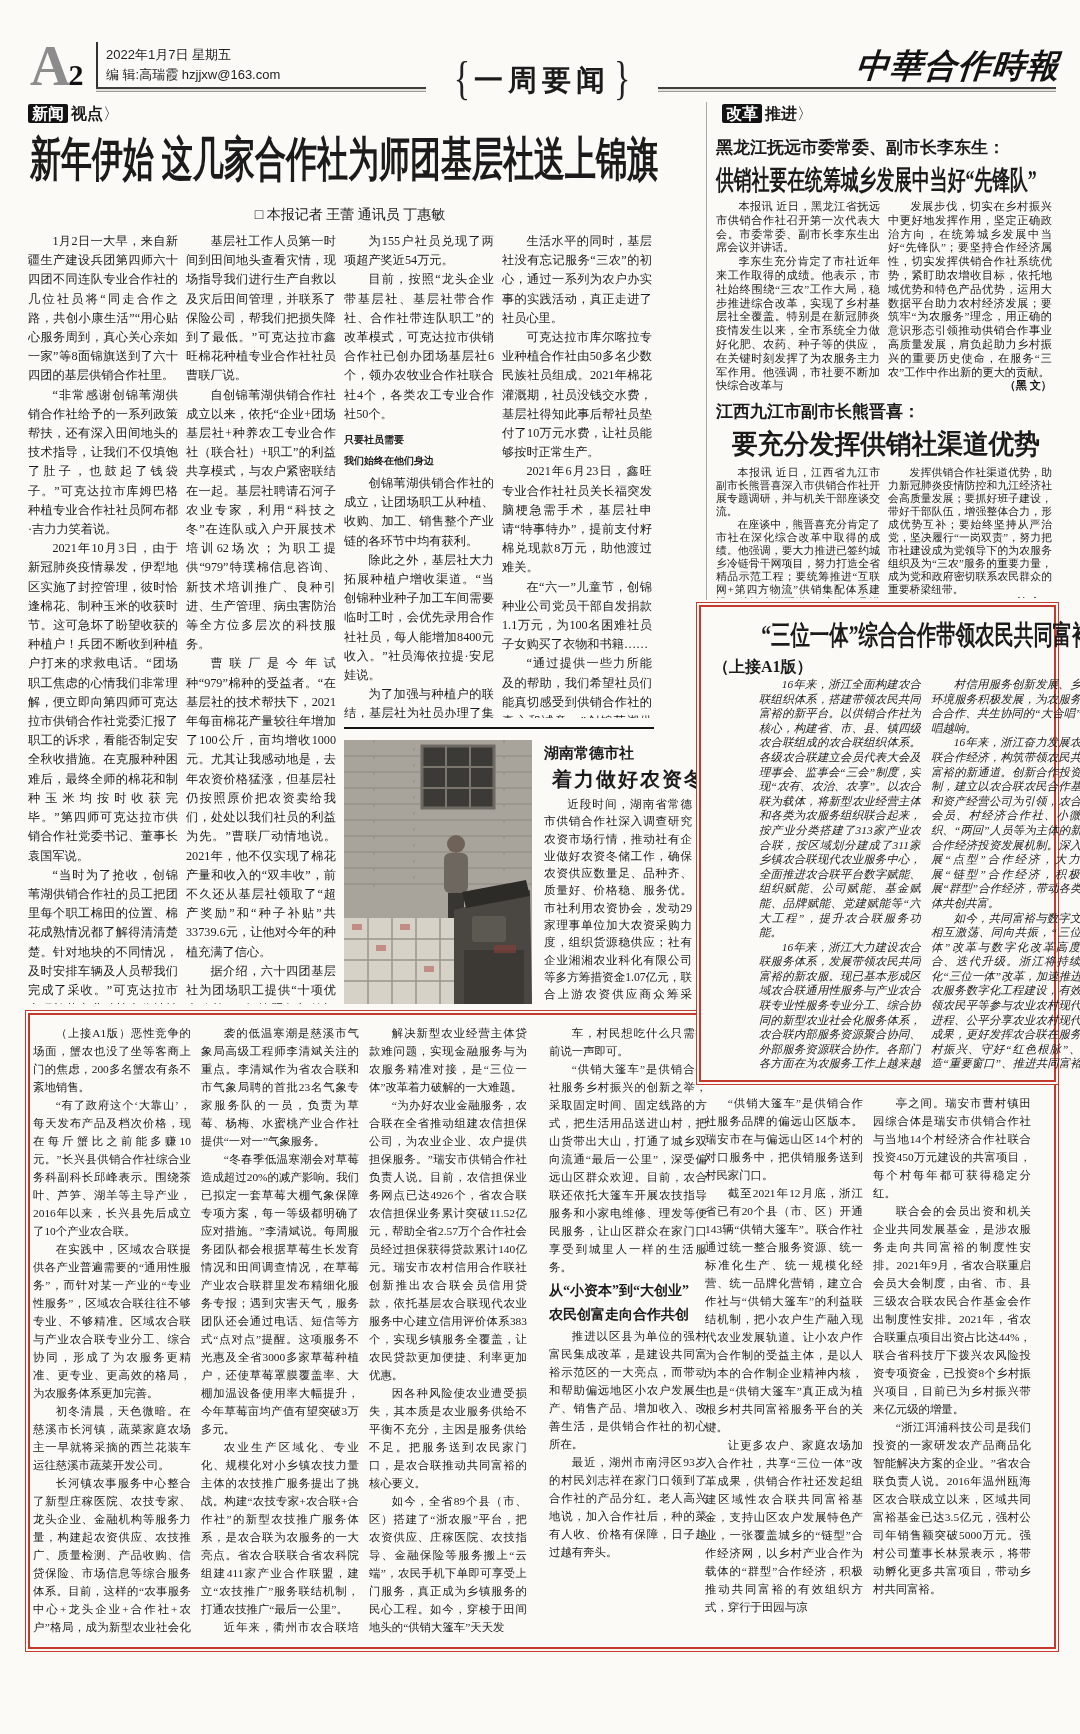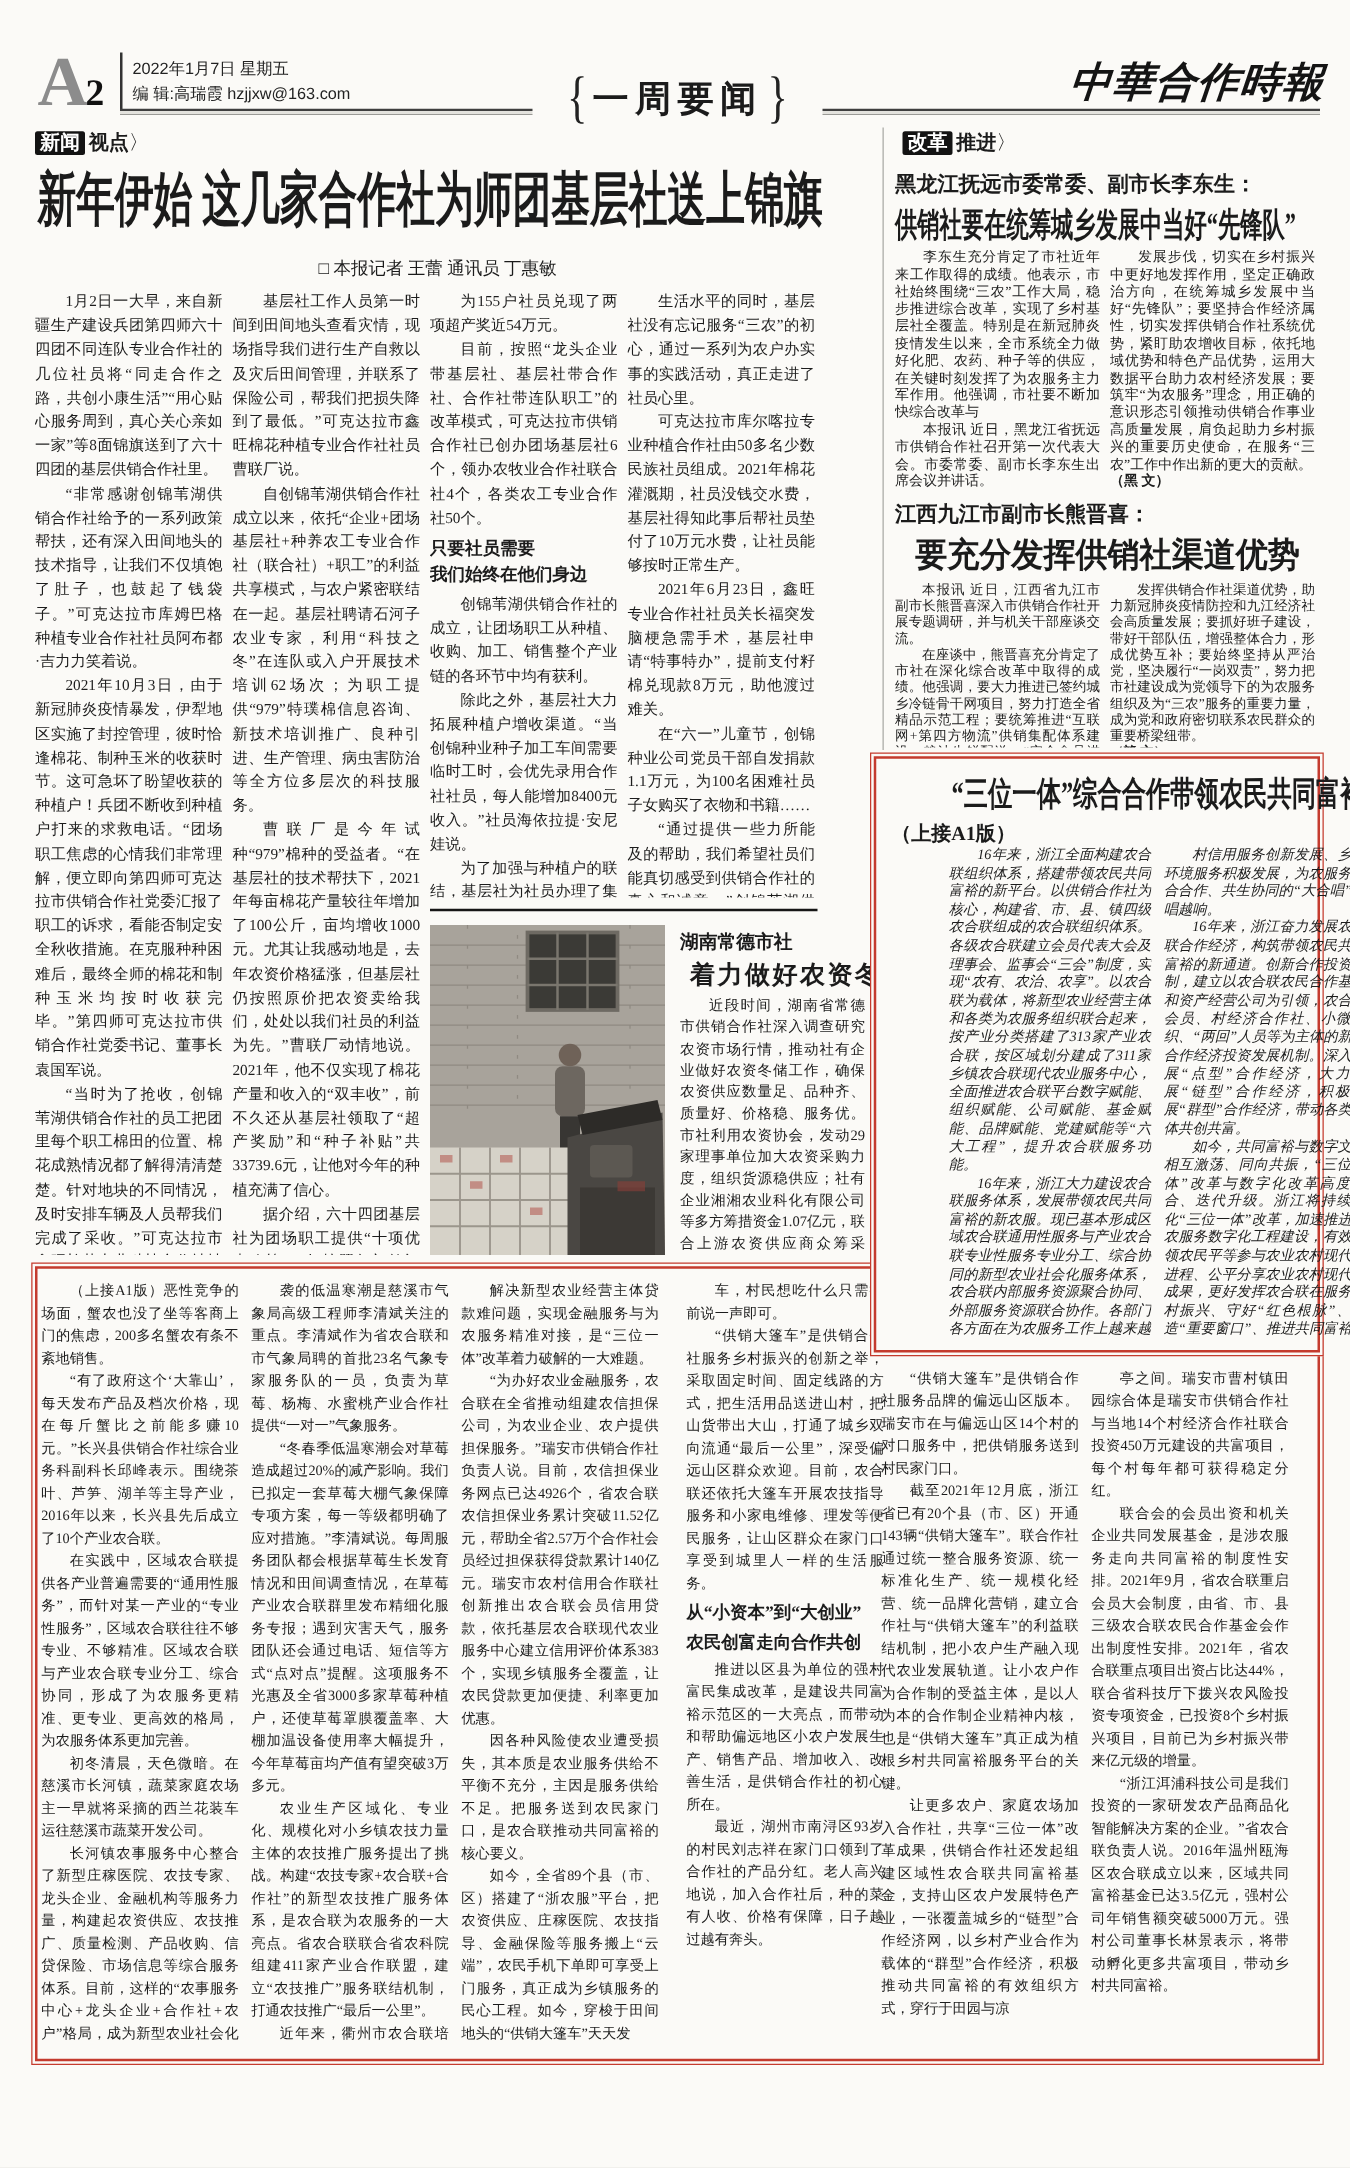--- a/index.html
+++ b/index.html
@@ -22,23 +22,23 @@
   .tag-angle{font-weight:normal;}
   
   .condense{display:inline-block;transform:scaleX(.66);transform-origin:0 50%;white-space:nowrap;}
   .condense-c{display:inline-block;transform:scaleX(.72);transform-origin:50% 50%;white-space:nowrap;}
   .lead-hl{font-size:47px;font-weight:bold;letter-spacing:0;}
   .byline{font-size:14px;text-align:center;}
   
   .col{position:absolute;overflow:hidden;text-align:justify;color:#1c1c1c;}
   .col p{margin:0;text-indent:2em;}
   .col .sub{font-weight:bold;text-indent:0;margin:5px 0 3px 0;white-space:pre-line;}
-  .col .sign{text-align:left;font-weight:bold;text-indent:0;}
+  .col .sign{text-align:right;font-weight:bold;text-indent:0;}
   .c12{font-size:12.2px;line-height:19.2px;}
-  .c12 .sub{font-size:14px;line-height:21px;}
+  .c12 .sub{font-size:10px;line-height:21px;}
   .c11{font-size:11.2px;line-height:13.8px;}
   .c10{font-size:10.8px;line-height:13px;}
   .kicker{font-size:17px;font-weight:bold;white-space:nowrap;}
   .vline{border-left:1px solid #a9a9a5;}
   .hline{background:#161616;}
   
   .redbox{position:absolute;border:1px solid #c43b2e;background:#fbfaf7;}
   .redbox-inner{position:absolute;inset:2px;border:2px solid #c43b2e;}
   .kai{font-style:italic;}
   .kai p{margin:0;text-indent:2em;}
@@ -179,22 +179,22 @@
 
   <div class="abs tagline" style="left:722px;top:104px;">
     <span class="tag-black">改革</span><span>推进</span><span class="tag-angle">〉</span>
   </div>
 
   <div class="abs kicker" style="left:716px;top:136px;">黑龙江抚远市委常委、副市长李东生：</div>
   <div class="abs" style="left:716px;top:162px;width:340px;font-size:27px;font-weight:bold;">
     <span class="condense">供销社要在统筹城乡发展中当好“先锋队”</span>
   </div>
   <div class="col c11" style="left:716px;top:200px;width:164px;height:192px;">
+      <p>本报讯 近日，黑龙江省抚远市供销合作社召开第一次代表大会。市委常委、副市长李东生出席会议并讲话。</p>
       <p>李东生充分肯定了市社近年来工作取得的成绩。他表示，市社始终围绕“三农”工作大局，稳步推进综合改革，实现了乡村基层社全覆盖。特别是在新冠肺炎疫情发生以来，全市系统全力做好化肥、农药、种子等的供应，在关键时刻发挥了为农服务主力军作用。他强调，市社要不断加快综合改革与</p>
-      <p>本报讯 近日，黑龙江省抚远市供销合作社召开第一次代表大会。市委常委、副市长李东生出席会议并讲话。</p>
     </div>
   <div class="col c11" style="left:888px;top:200px;width:164px;height:192px;">
       <p>发展步伐，切实在乡村振兴中更好地发挥作用，坚定正确政治方向，在统筹城乡发展中当好“先锋队”；要坚持合作经济属性，切实发挥供销合作社系统优势，紧盯助农增收目标，依托地域优势和特色产品优势，运用大数据平台助力农村经济发展；要筑牢“为农服务”理念，用正确的意识形态引领推动供销合作事业高质量发展，肩负起助力乡村振兴的重要历史使命，在服务“三农”工作中作出新的更大的贡献。</p>
       <div class="sign">（黑 文）</div>
     </div>
 
   <div class="abs kicker" style="left:716px;top:400px;">江西九江市副市长熊晋喜：</div>
   <div class="abs" style="left:716px;top:426px;width:340px;text-align:center;font-size:27px;font-weight:bold;">
     <span class="condense-c" style="transform:scaleX(.95);">要充分发挥供销社渠道优势</span>
   </div>

